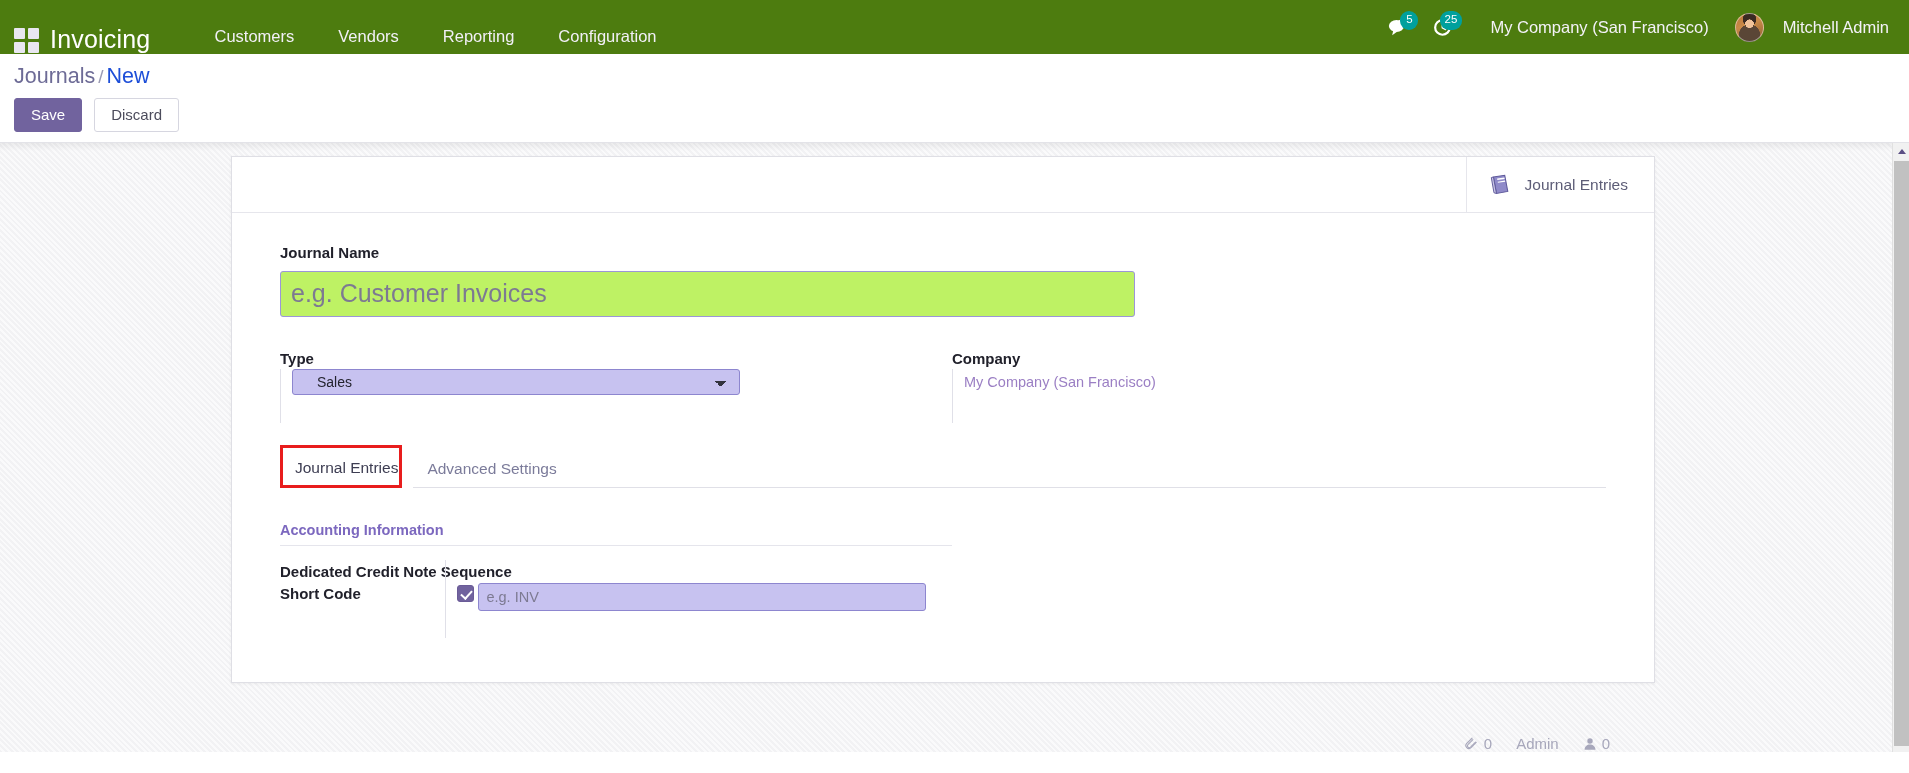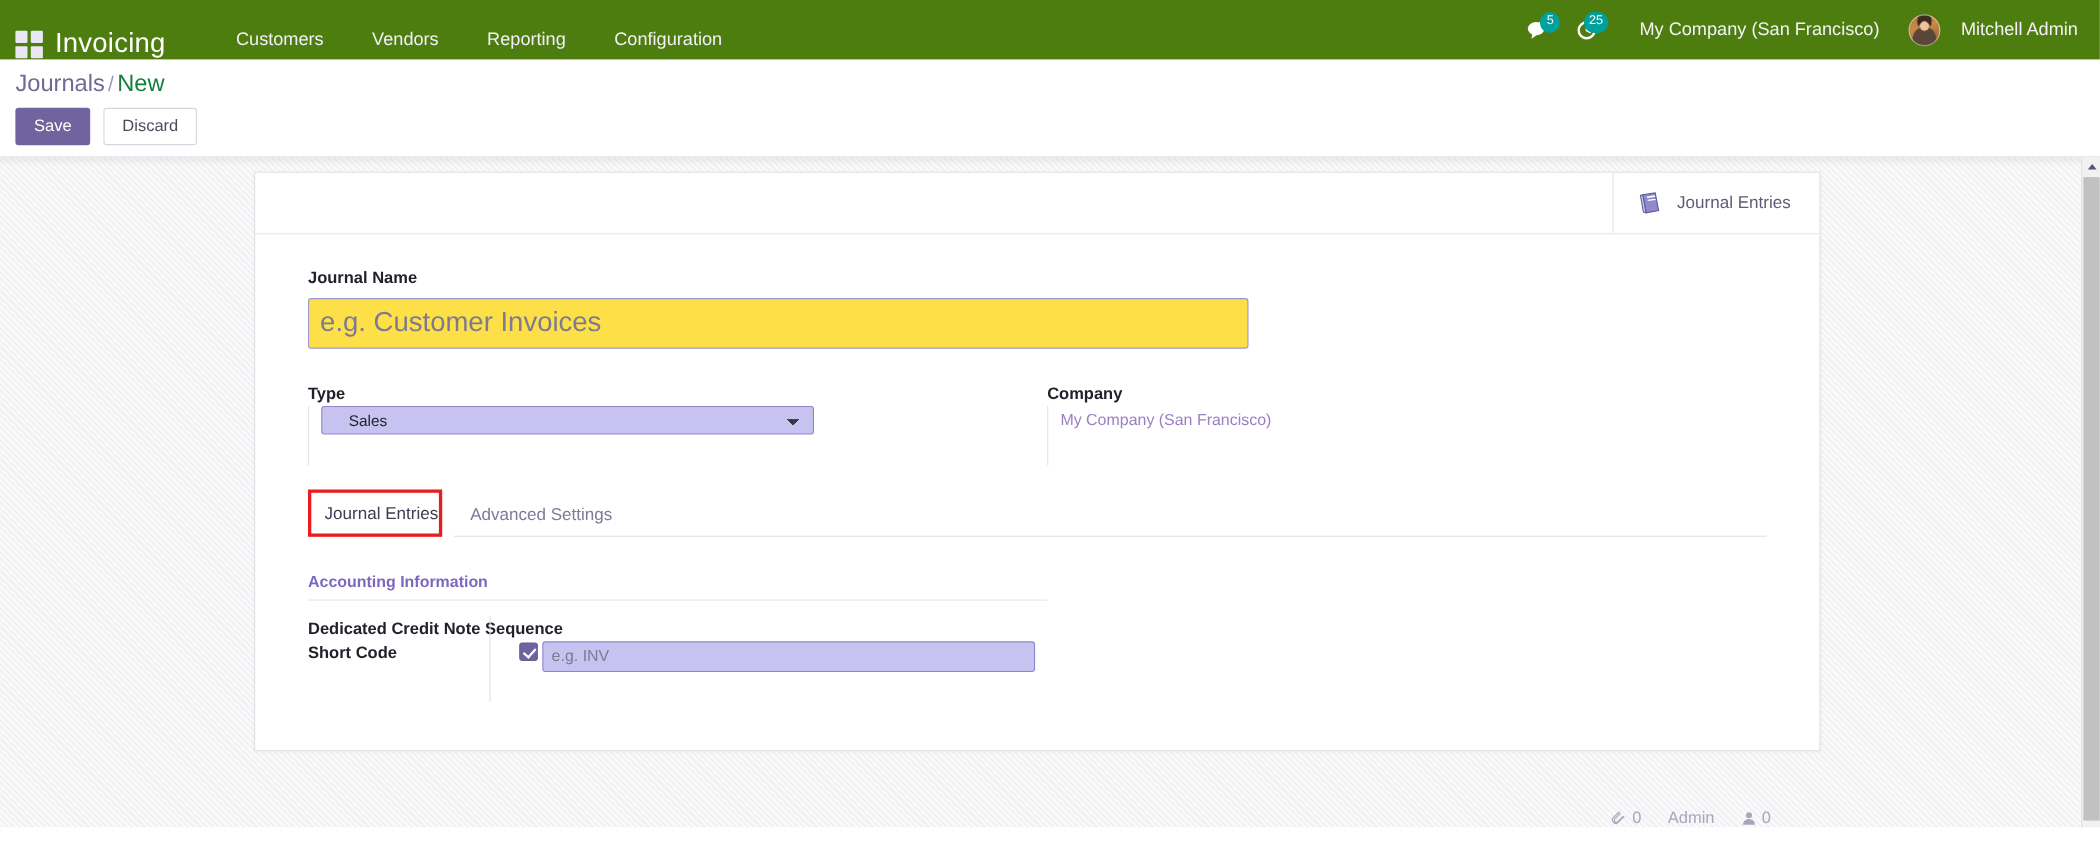--- a/index.html
+++ b/index.html
@@ -103,21 +103,21 @@
     padding: 10px 0 0 14px;
   }
   .breadcrumb {
     font-size: 21.5px;
     color: #7a7a9e;
     padding-bottom: 9px;
     white-space: nowrap;
   }
   .breadcrumb .crumb-link { color: #6d6b96; cursor: pointer; }
   .breadcrumb .sep { color: #9b9bb4; margin: 0 3px; font-size: 19px; }
-  .breadcrumb .crumb-active { color: #15803d; }
+  .breadcrumb .crumb-active { color: #1d4ed8; }
 
   .btn-row { display: flex; gap: 12px; padding-bottom: 10px; }
   .btn {
     font-size: 15px;
     padding: 7px 16px 8px;
     border-radius: 3px;
     cursor: pointer;
     white-space: nowrap;
     line-height: 1.15;
   }
@@ -193,21 +193,21 @@
     color: #21212b;
     white-space: nowrap;
     line-height: 1.35;
   }
 
   .journal-name-block { margin-bottom: 26px; }
   .journal-name-block .field-label { margin-bottom: 7px; }
   .input-lg {
     width: 855px;
     height: 46px;
-    background: #fde047;
+    background: #bef264;
     border: 1px solid #9c96d8;
     border-radius: 3px;
     font-size: 25px;
     color: #2b2b38;
     padding: 0 10px;
     font-family: "Liberation Sans", sans-serif;
     outline: none;
   }
   .input-lg::placeholder { color: #7d7a92; opacity: 1; }
 
@@ -284,21 +284,21 @@
     font-size: 14.5px;
     font-weight: bold;
     color: #7c68bf;
     padding-bottom: 7px;
     border-bottom: 1px solid #e5e5ec;
     width: 672px;
     margin-bottom: 14px;
   }
   .group-row { display: flex; align-items: flex-start; width: 672px; }
   .group-row .lbl-cell { width: 165px; padding-top: 2px; }
-  .group-row .val-cell { border-left: 1px solid #e0e0e8; padding-left: 26px; flex: 1; min-height: 78px; }
+  .group-row .val-cell { border-left: 1px solid #e0e0e8; padding-left: 11px; flex: 1; min-height: 78px; }
 
   .checkbox-purple {
     width: 17px; height: 17px;
     border-radius: 3px;
     background: #71639e;
     border: 1px solid #6a5b97;
     position: relative;
     cursor: pointer;
     display: inline-block;
     margin-top: 3px;

